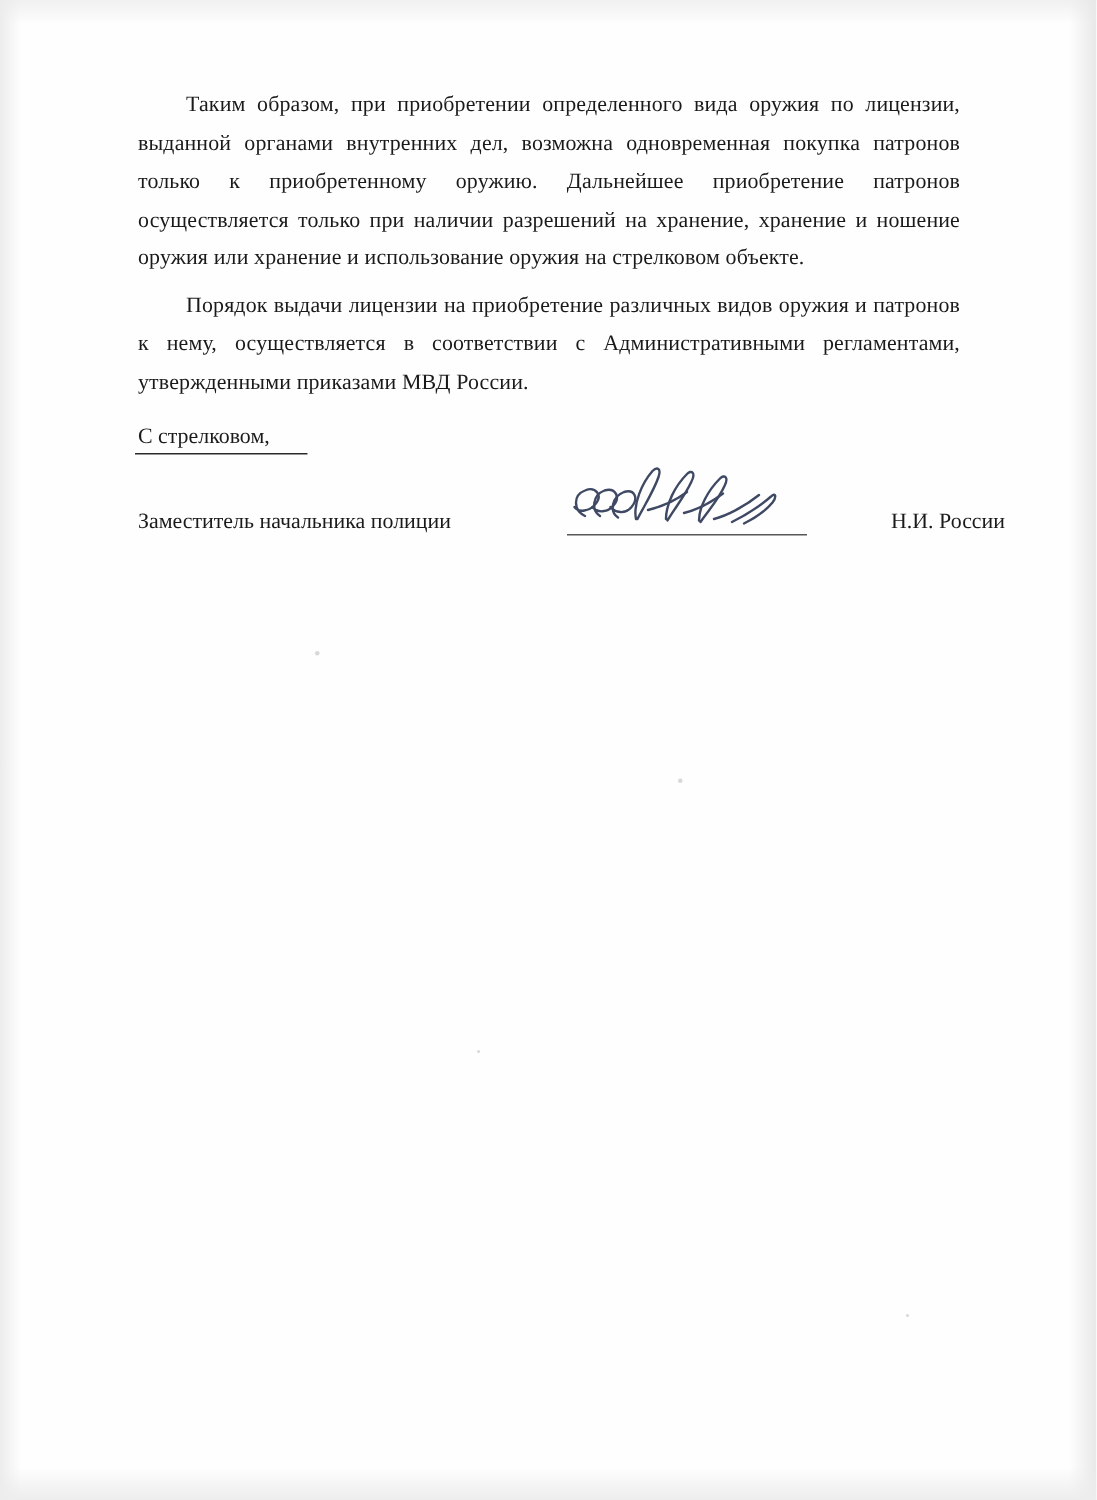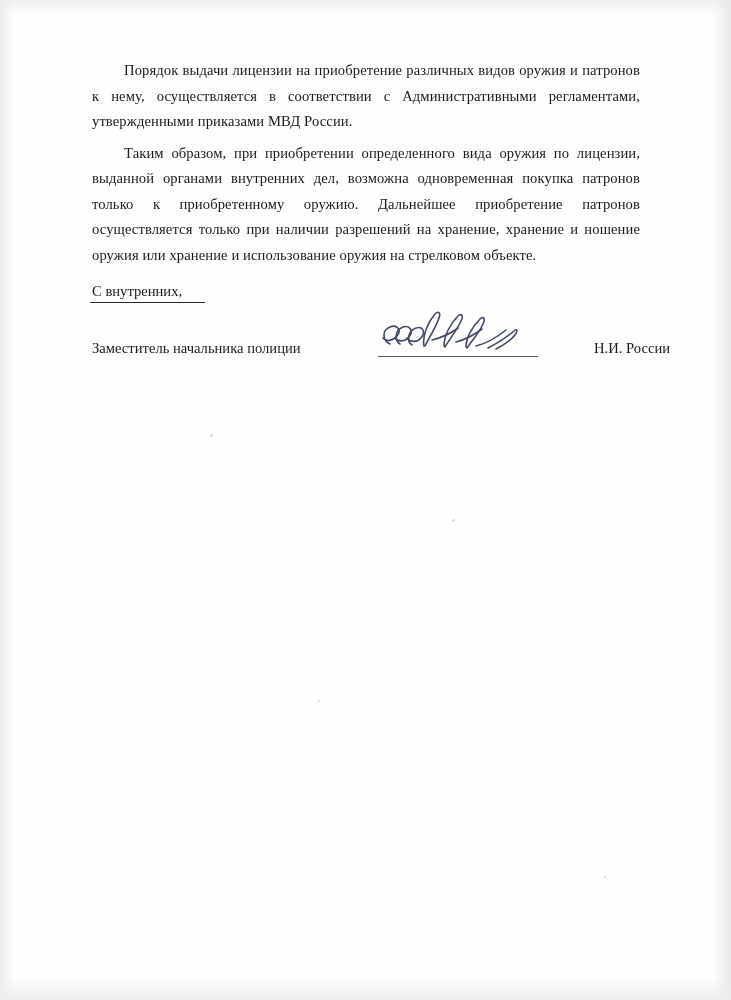--- a/index.html
+++ b/index.html
@@ -143,25 +143,25 @@
   <div class="scan-edge-left"></div>
   <div class="scan-edge-right"></div>
   <div class="scan-edge-bottom"></div>
 
   <div class="speck" style="left:210px; top:434px; width:3px; height:3px;"></div>
   <div class="speck" style="left:452px; top:519px; width:3px; height:3px;"></div>
   <div class="speck" style="left:318px; top:700px; width:2px; height:2px;"></div>
   <div class="speck" style="left:604px; top:876px; width:2px; height:2px;"></div>
 
   <div class="body-text">
+    <p class="para">Таким образом, при приобретении определенного вида оружия по лицензии, выданной органами внутренних дел, возможна одновременная покупка патронов только к приобретенному оружию. Дальнейшее приобретение патронов осуществляется только при наличии разрешений на хранение, хранение и ношение оружия или хранение и использование оружия на стрелковом объекте.</p>
     <p class="para">Порядок выдачи лицензии на приобретение различных видов оружия и патронов к нему, осуществляется в соответствии с Административными регламентами, утвержденными приказами МВД России.</p>
-    <p class="para">Таким образом, при приобретении определенного вида оружия по лицензии, выданной органами внутренних дел, возможна одновременная покупка патронов только к приобретенному оружию. Дальнейшее приобретение патронов осуществляется только при наличии разрешений на хранение, хранение и ношение оружия или хранение и использование оружия на стрелковом объекте.</p>
   </div>
 
-  <div class="closing">С внутренних,</div>
+  <div class="closing">С стрелковом,</div>
   <div class="closing-underline"></div>
 
   <div class="signature-row">
     <span class="sig-title">Заместитель начальника полиции</span>
     <span class="sig-name">Н.И. России</span>
   </div>
 
   <svg class="signature-mark" viewBox="0 0 160 60" xmlns="http://www.w3.org/2000/svg">
     <g fill="none" stroke="#2f3a57" stroke-width="1.6" stroke-linecap="round" stroke-linejoin="round" opacity="0.92">
       <path d="M18 44 C10 40, 10 30, 18 27 C25 24, 30 30, 25 36 C21 41, 14 42, 11 38"></path>

